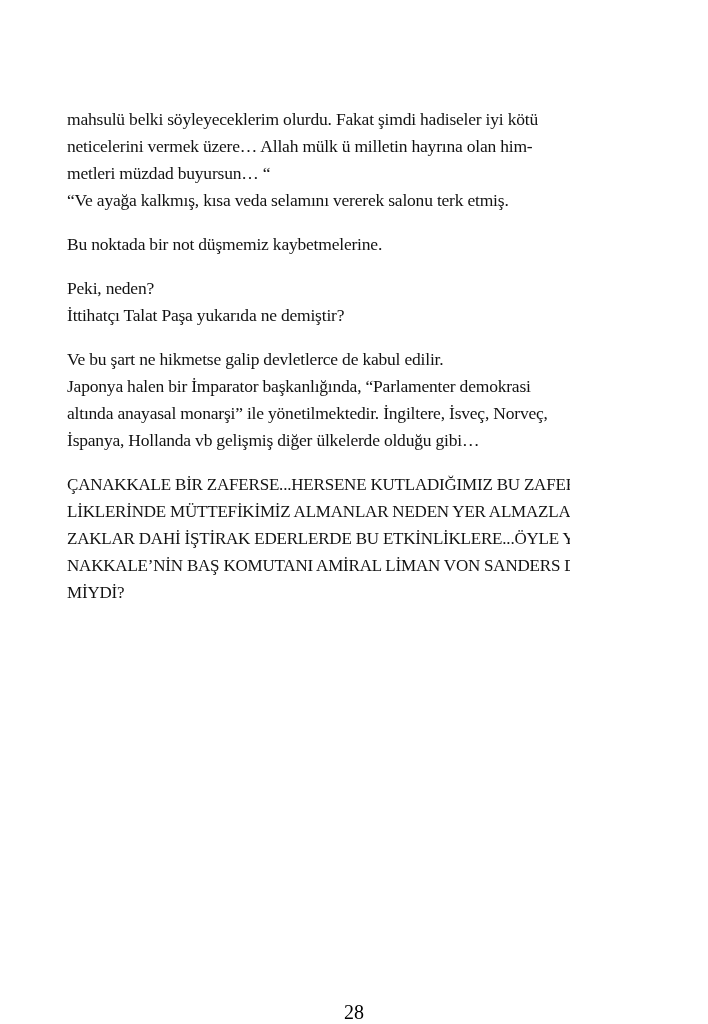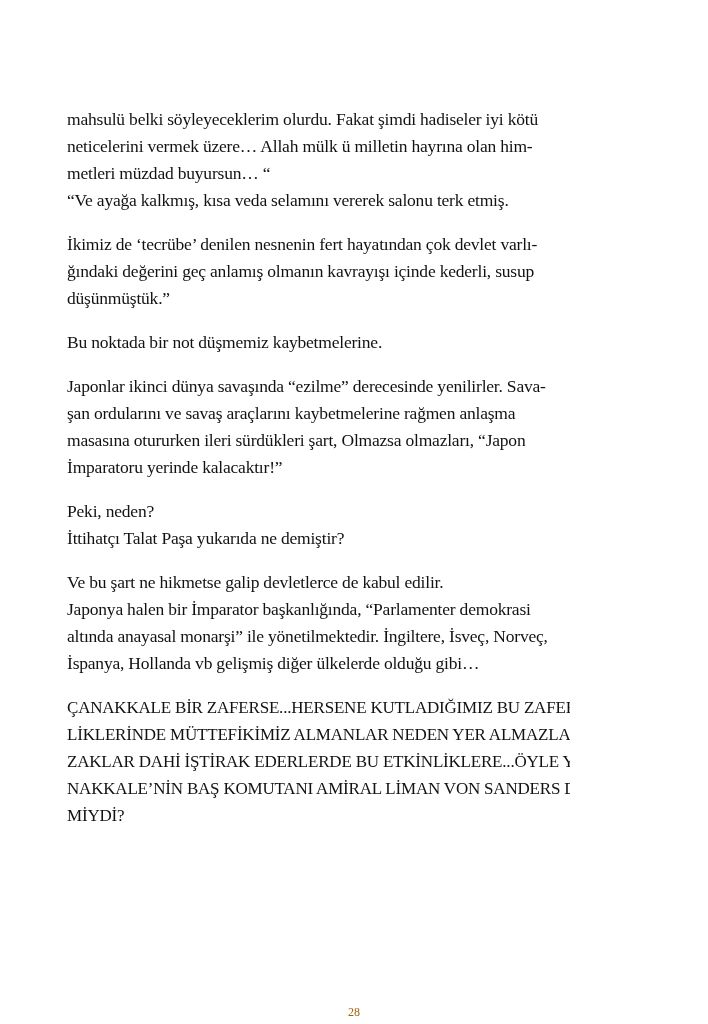--- a/index.html
+++ b/index.html
@@ -37,42 +37,35 @@
   .emph {
     font-weight: bold;
     font-style: italic;
   }
   .footer {
     position: absolute;
     left: 0;
     top: 953px;
     width: 708px;
     text-align: center;
-    font-size: 12px;
+    font-size: 20px;
     line-height: 22px;
-    color: #a16207;
+    color: #000000;
   }
 </style>
 </head>
 <body>
 
 <div class="page">
   <div class="content">
     <p>mahsulü belki söyleyeceklerim olurdu. Fakat şimdi hadiseler iyi kötü
 neticelerini vermek üzere… Allah mülk ü milletin hayrına olan him-
 metleri müzdad buyursun… “
 “Ve ayağa kalkmış, kısa veda selamını vererek salonu terk etmiş.</p>
-    <p>İkimiz de ‘tecrübe’ denilen nesnenin fert hayatından çok devlet varlı-
-ğındaki değerini geç anlamış olmanın kavrayışı içinde kederli, susup
-düşünmüştük.”</p>
     <p>Bu noktada bir not düşmemiz kaybetmelerine.</p>
-    <p>Japonlar ikinci dünya savaşında “ezilme” derecesinde yenilirler. Sava-
-şan ordularını ve savaş araçlarını kaybetmelerine rağmen anlaşma
-masasına otururken ileri sürdükleri şart, Olmazsa olmazları, “Japon
-İmparatoru yerinde kalacaktır!”</p>
     <p>Peki, neden?
 İttihatçı Talat Paşa yukarıda ne demiştir?</p>
     <p>Ve bu şart ne hikmetse galip devletlerce de kabul edilir.
 Japonya halen bir İmparator başkanlığında, “Parlamenter demokrasi
 altında anayasal monarşi” ile yönetilmektedir. İngiltere, İsveç, Norveç,
 İspanya, Hollanda vb gelişmiş diğer ülkelerde olduğu gibi…</p>
     <p class="caps">ÇANAKKALE BİR ZAFERSE...HERSENE KUTLADIĞIMIZ BU ZAFER ETKİN-
 LİKLERİNDE MÜTTEFİKİMİZ ALMANLAR NEDEN YER ALMAZLAR? AN-
 ZAKLAR DAHİ İŞTİRAK EDERLERDE BU ETKİNLİKLERE...ÖYLE YA, ÇA-
 NAKKALE’NİN BAŞ KOMUTANI AMİRAL LİMAN VON SANDERS DEĞİL

